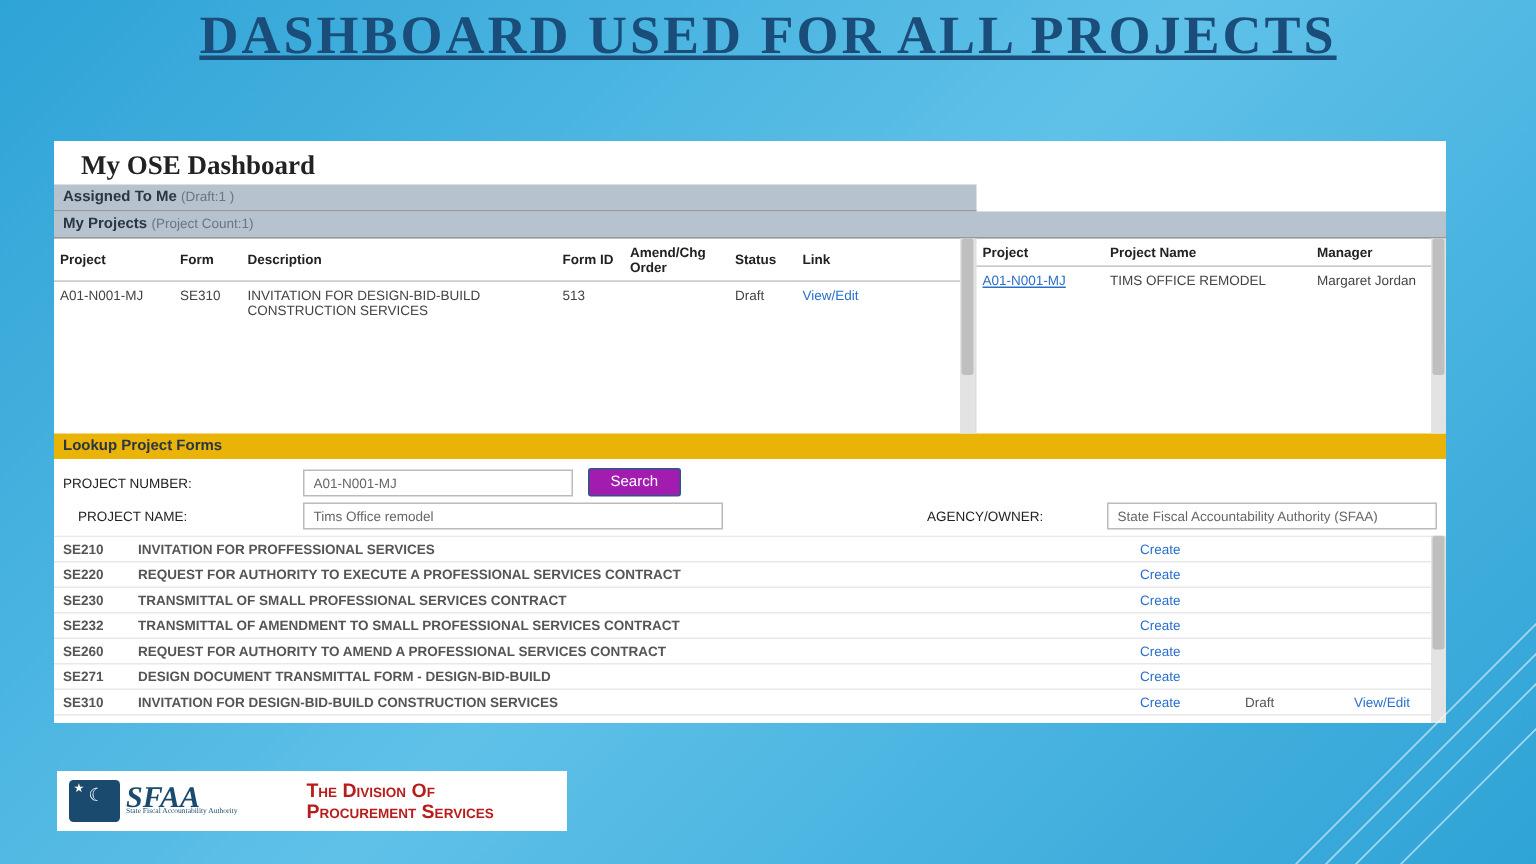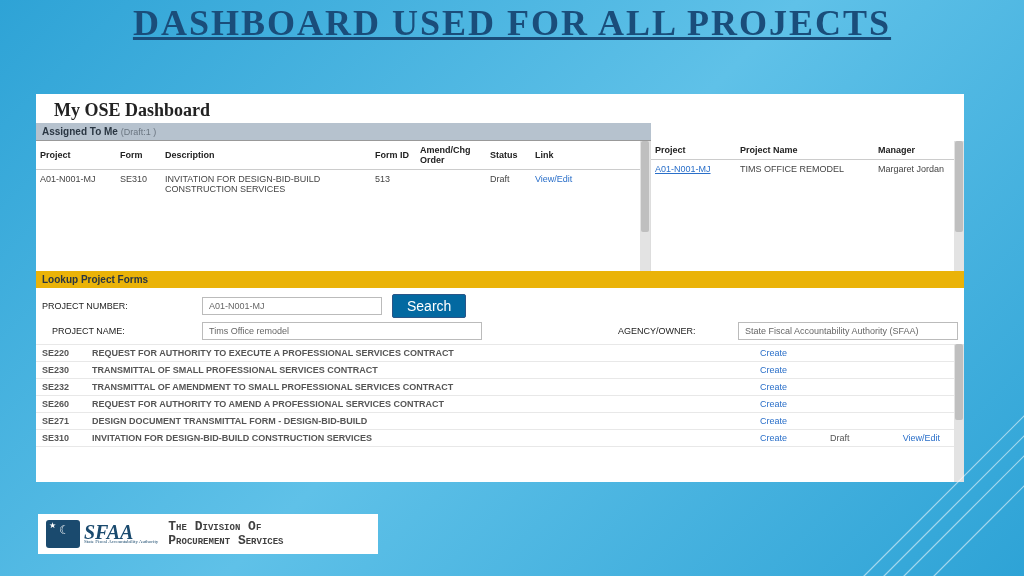--- a/index.html
+++ b/index.html
@@ -83,25 +83,25 @@
   .label-bold { font-weight: normal; color: #222; font-size: 9px; text-transform: uppercase; }
   .field {
     border: 1px solid #bbb;
     padding: 3px 6px;
     font-size: 9px;
     color: #666;
     background: #fff;
     height: 18px;
   }
   .btn-search {
-    background: #0369a1;
+    background: #a21caf;
     color: #fff;
     border: 1px solid #2a5688;
     padding: 3px 14px;
-    font-size: 14px;
+    font-size: 10px;
     cursor: pointer;
     border-radius: 2px;
   }
   .forms-wrap { position: relative; height: 152px; overflow: hidden; }
   .forms-table td { border-top: 1px solid #e8e8e8; padding: 3px 6px; }
   .forms-table .code { width: 50px; font-weight: bold; color: #555; }
   .forms-table .desc { color: #555; font-weight: bold; }
   .forms-table .act { width: 70px; }
   .forms-table .status { width: 70px; color: #555; }
   .forms-table .view { width: 70px; text-align: right; padding-right: 24px; }
@@ -129,26 +129,27 @@
     content: "☾"; position: absolute; left: 13px; top: 3px; color: #fff; font-size: 12px;
   }
   .sfaa-text {
     font-family: "Times New Roman", serif;
     font-weight: bold; font-style: italic;
     color: #1a4a6e; font-size: 20px;
     line-height: 0.8;
   }
   .sfaa-sub { font-size: 5px; color: #1a4a6e; font-style: normal; font-weight: normal; display:block; }
   .division {
-    font-family: Liberation Mono, monospace;
-    color: #404040;
+    font-family: Liberation Sans, sans-serif;
+    color: #b91c1c;
     font-variant: small-caps;
     font-size: 13px;
     line-height: 1.05;
     font-weight: 600;
+    margin-left: 36px;
   }
   .diag {
     position: absolute;
     right: -40px; bottom: -40px;
     width: 240px; height: 240px;
     pointer-events: none;
   }
   .diag line { stroke: rgba(255,255,255,0.55); stroke-width: 1.2; }
 </style>
 </head>
@@ -156,20 +157,24 @@
 
 <div class="slide-title">DASHBOARD USED FOR ALL PROJECTS</div>
 
 <div class="panel">
   <div class="dash-title">My OSE Dashboard</div>
 
   <div class="section-bars">
     <div class="section-bar bar-left">
       <span>Assigned To Me</span>
       <span class="muted">(Draft:1  )</span>
+    </div>
+    <div class="section-bar bar-right">
+      <span>My Projects</span>
+      <span class="muted">(Project Count:1)</span>
     </div>
   </div>
 
   <div class="two-col">
     <div class="left-table">
       <table>
         <thead>
             <tr>
           <th style="width:80px">Project</th>
           <th style="width:45px">Form</th>
@@ -231,20 +236,27 @@
     <div class="label-bold" style="padding-left:10px">PROJECT NAME:</div>
     <input class="field" style="grid-column: 2 / span 2; width: 280px;" value="Tims Office remodel">
     <div class="label-bold">AGENCY/OWNER:</div>
     <input class="field" value="State Fiscal Accountability Authority (SFAA)" style="">
   </div>
 
   <div class="forms-wrap">
     <table class="forms-table">
       <tbody id="forms-body">
           <tr>
+            <td class="code">SE210</td>
+            <td class="desc">INVITATION FOR PROFFESSIONAL SERVICES</td>
+            <td class="act"><span class="link">Create</span></td>
+            <td class="status"></td>
+            <td class="view"></td>
+          </tr>
+          <tr>
             <td class="code">SE220</td>
             <td class="desc">REQUEST FOR AUTHORITY TO EXECUTE A PROFESSIONAL SERVICES CONTRACT</td>
             <td class="act"><span class="link">Create</span></td>
             <td class="status"></td>
             <td class="view"></td>
           </tr>
           <tr>
             <td class="code">SE230</td>
             <td class="desc">TRANSMITTAL OF SMALL PROFESSIONAL SERVICES CONTRACT</td>
             <td class="act"><span class="link">Create</span></td>

